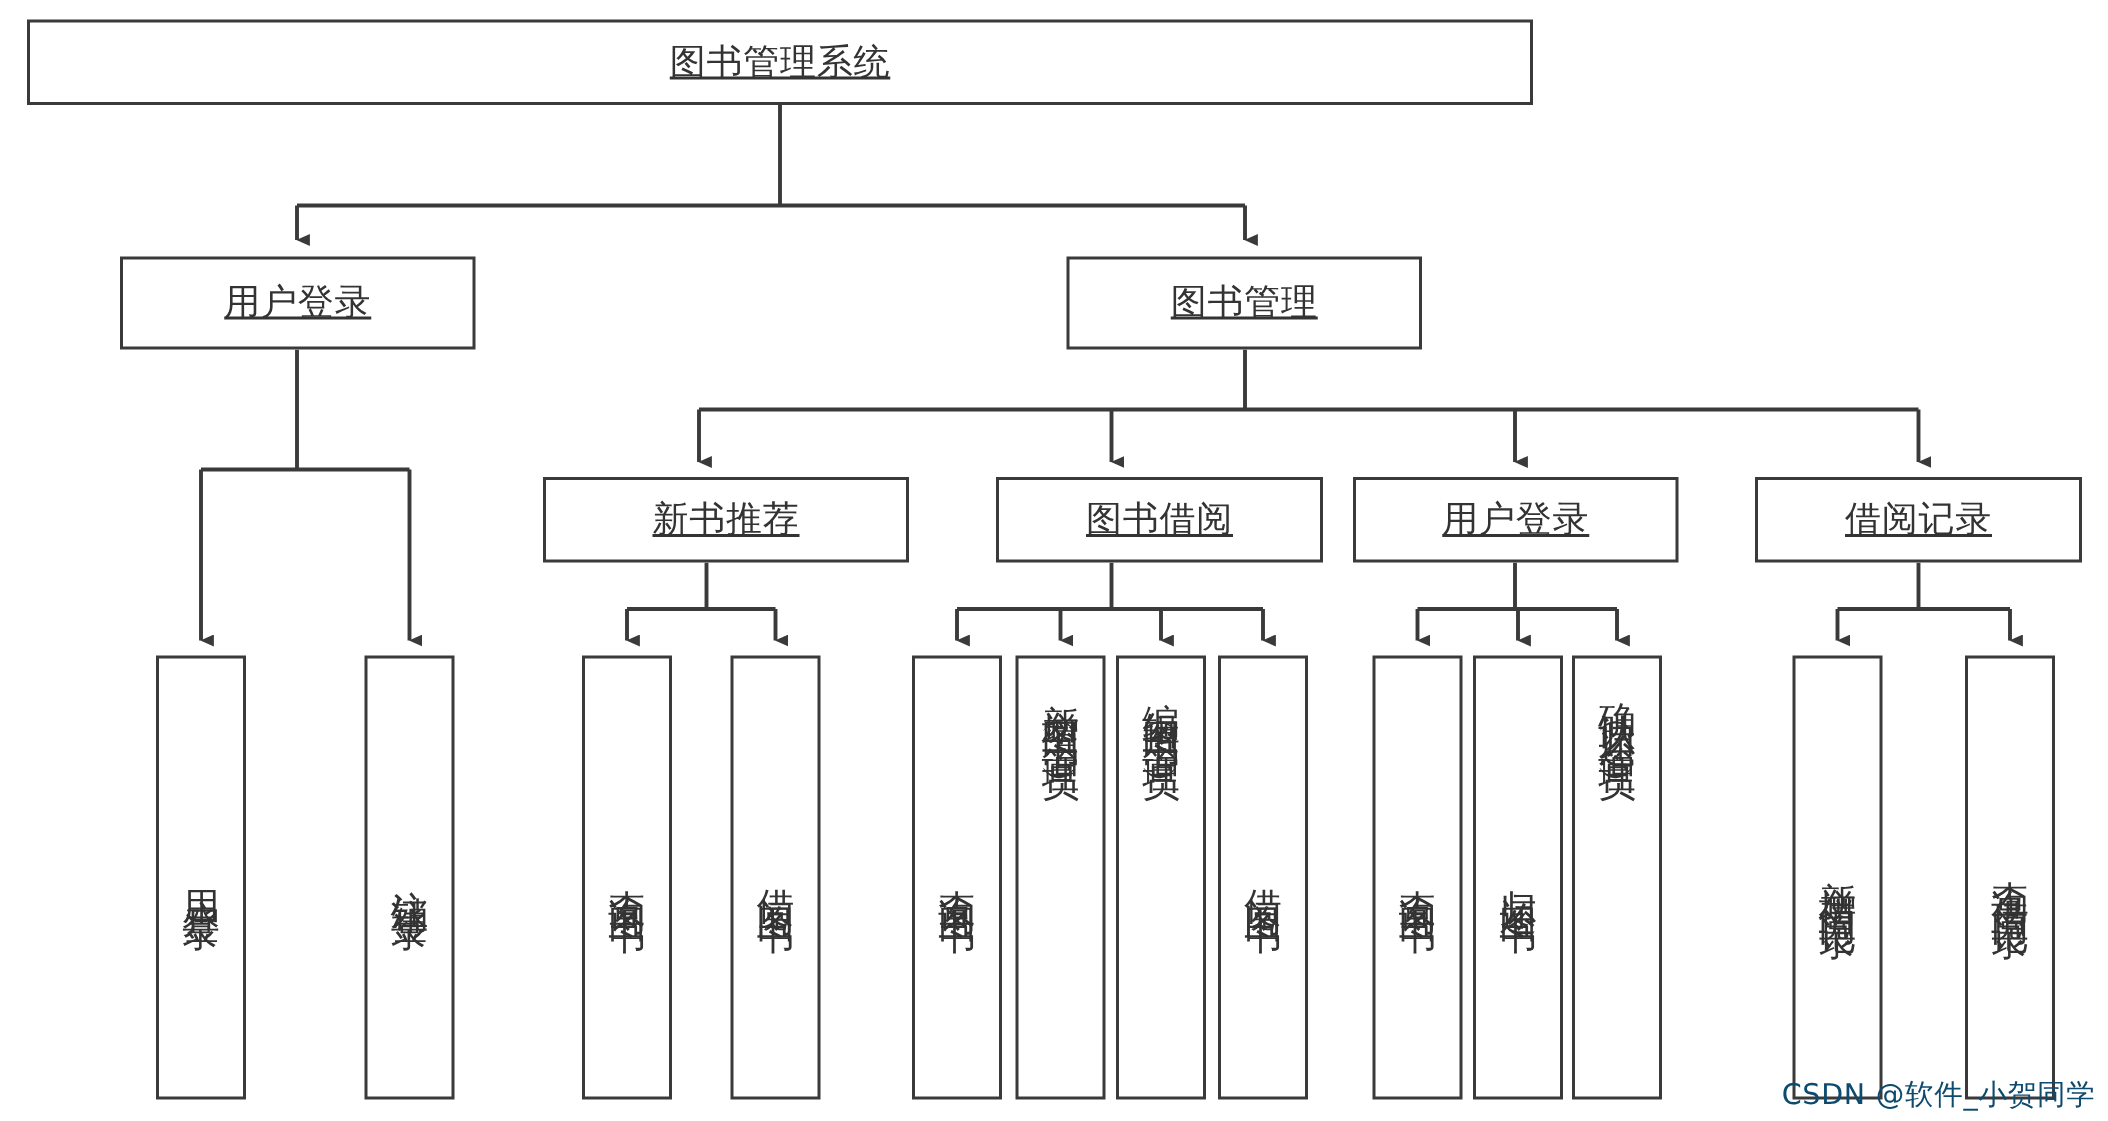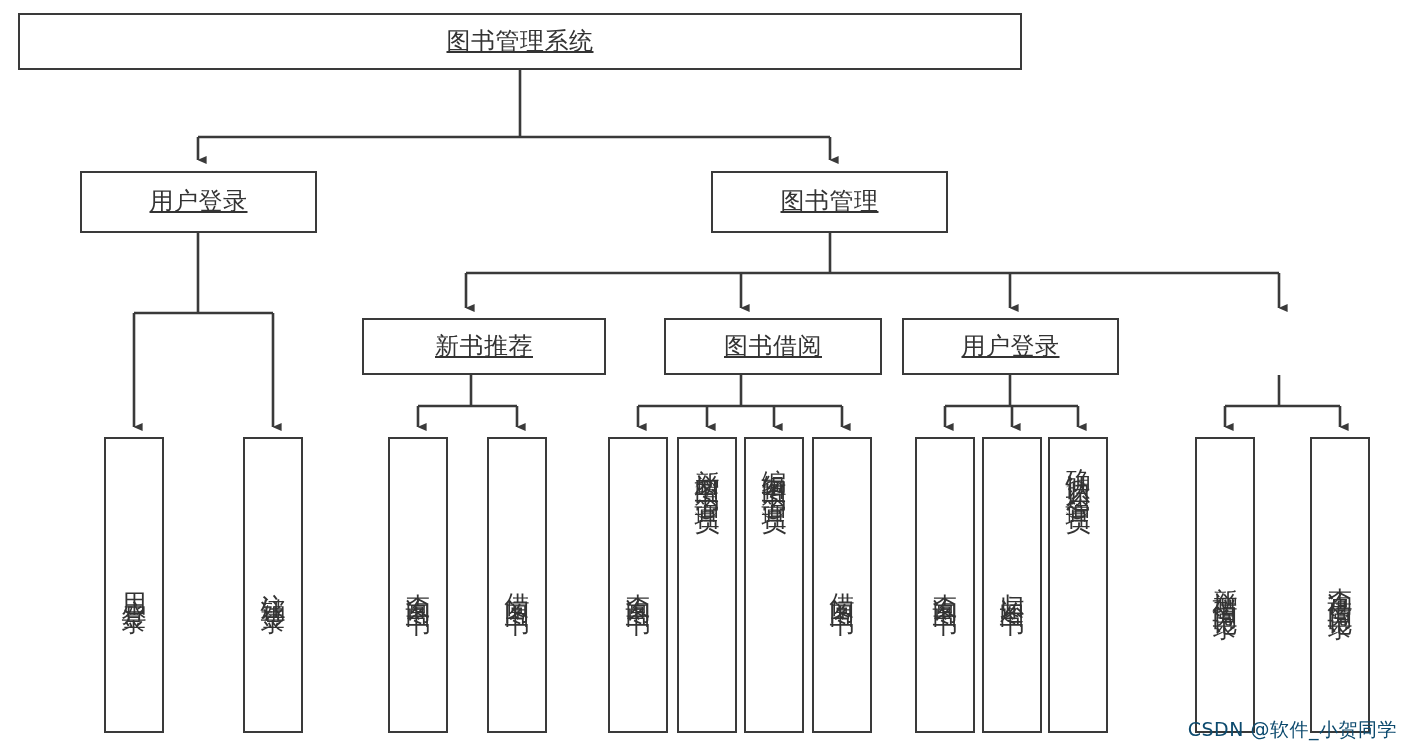--- a/index.html
+++ b/index.html
@@ -157,20 +157,23 @@
 
   <div class="node-box horizontal" style="left:362px; top:318px; width:244px; height:57px;">
     <span class="node-label">新书推荐</span>
   </div>
   <div class="node-box horizontal" style="left:633px; top:318px; width:218px; height:57px;margin-left:31px;">
     <span class="node-label">图书借阅</span>
   </div>
   <div class="node-box horizontal" style="left:902px; top:318px; width:217px; height:57px;">
     <span class="node-label">用户登录</span>
   </div>
+  <div class="node-box horizontal" style="left:1170px; top:318px; width:218px; height:57px;">
+    <span class="node-label">借阅记录</span>
+  </div>
 
   <div class="node-box vertical centered" style="left:104px; top:437px; width:60px; height:296px;">
     <span class="node-label">用户登录</span>
   </div>
   <div class="node-box vertical centered" style="left:243px; top:437px; width:60px; height:296px;">
     <span class="node-label">注销登录</span>
   </div>
 
   <div class="node-box vertical centered" style="left:388px; top:437px; width:60px; height:296px;">
     <span class="node-label">查询图书</span>

